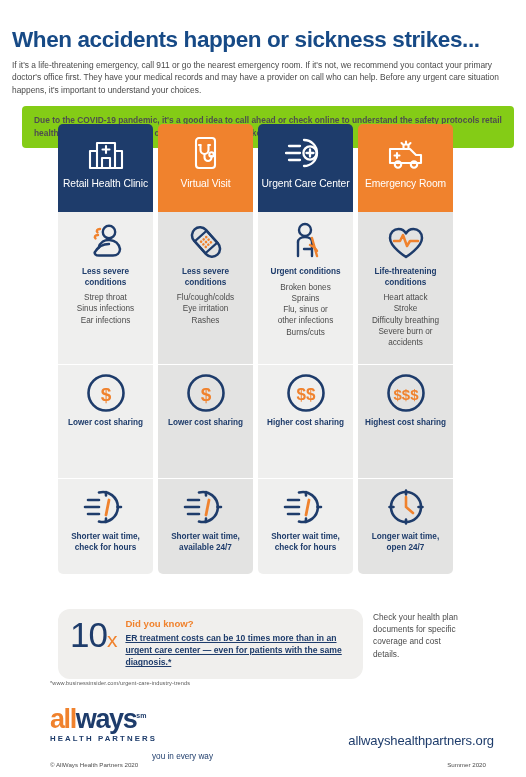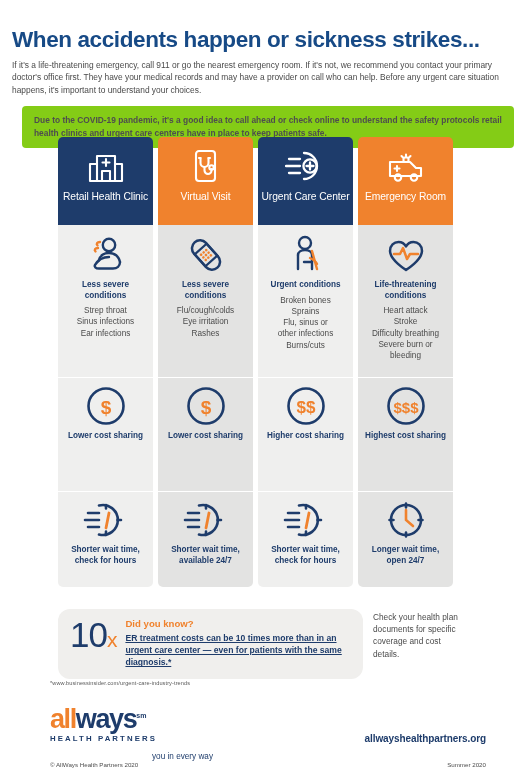--- a/index.html
+++ b/index.html
@@ -55,21 +55,21 @@
     line-height: 1.55;
     font-weight: bold;
     color: #4e4e4e;
     margin: 0;
   }
 
   
   .grid {
     position: absolute;
     left: 58px;
-    top: 137px;
+    top: 124px;
     width: 410px;
     display: flex;
     gap: 5px;
   }
   .col {
     width: 95px;
     display: flex;
     flex-direction: column;
   }
 
@@ -256,24 +256,24 @@
   }
   .logo-tag {
     font-size: 8.2px;
     color: #1e3c6b;
     text-align: right;
     margin-top: 9px;
     padding-right: 2px;
   }
   .site-url {
     position: absolute;
-    right: 40px;
+    right: 32px;
     top: 31px;
-    font-size: 10px;
-    font-weight: bold;
+    font-size: 13px;
+    font-weight: normal;
     color: #1e3c6b;
     letter-spacing: -0.1px;
   }
   .copyright {
     position: absolute;
     left: 50px;
     top: 59px;
     font-size: 6.2px;
     color: #4d4d4d;
   }
@@ -499,21 +499,21 @@
               <path d="M21 33 C21 33 5 23 5 14 C5 8.5 9 5 13.5 5 C17 5 19.7 7 21 9.5 C22.3 7 25 5 28.5 5 C33 5 37 8.5 37 14 C37 23 21 33 21 33 Z" stroke="#1e3c6b" stroke-width="2.5" stroke-linejoin="round" fill="none"></path>
               <path d="M9 17 h6 l3 -6 l4 11 l3 -5 h8" stroke="#f0822d" stroke-width="2.5" stroke-linecap="round" stroke-linejoin="round" fill="none"></path>
             </svg>
           </span>
           <div class="cond-head">Life-threatening conditions</div>
           <div class="cond-list">
             <div>Heart attack</div>
             <div>Stroke</div>
             <div>Difficulty breathing</div>
             <div>Severe burn or</div>
-            <div>bleeding</div>
+            <div>accidents</div>
           </div>
         </div>
         <div class="cell sep row-cost">
           <span class="cicon small">
             <svg width="46" height="46" viewBox="0 0 46 46" fill="none">
               <circle cx="23" cy="23" r="17.5" stroke="#1e3c6b" stroke-width="2.6"></circle>
               <text x="23" y="29.5" text-anchor="middle" font-family="Liberation Sans, sans-serif" font-size="15" font-weight="bold" fill="#f0822d">$$$</text>
             </svg>
           </span>
           <div class="cost-label">Highest cost sharing</div>

